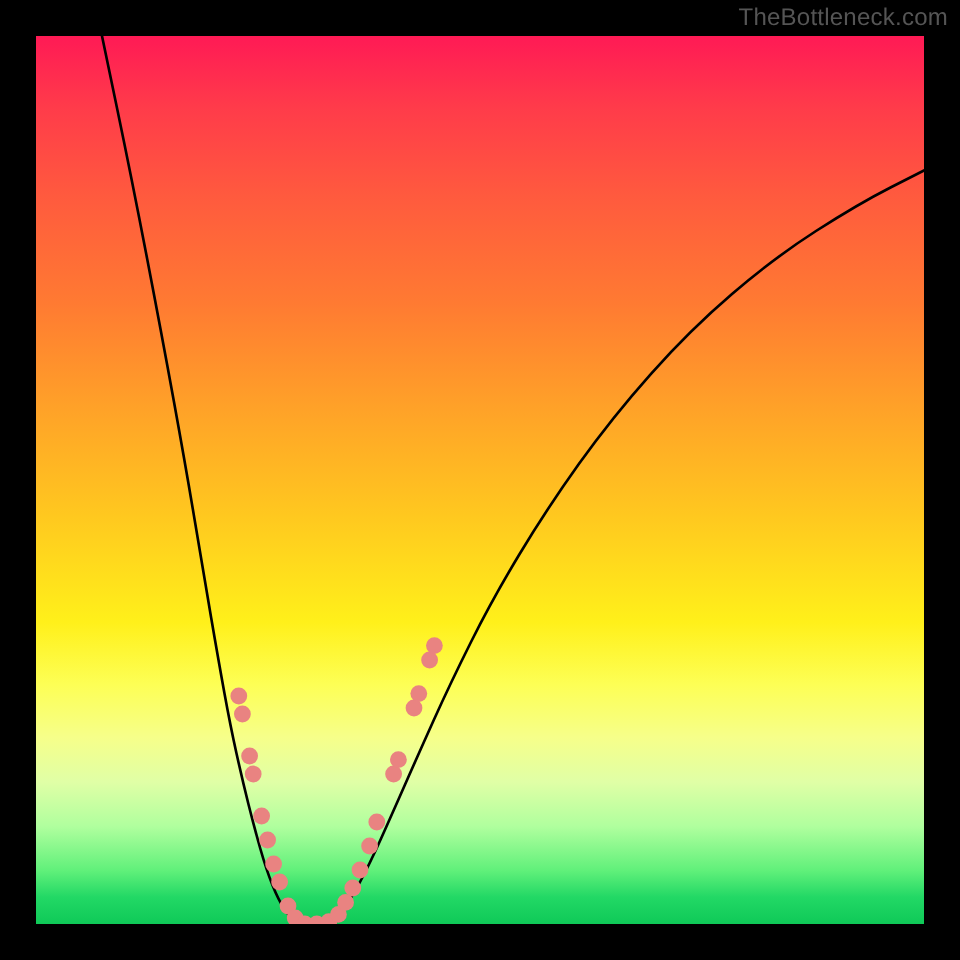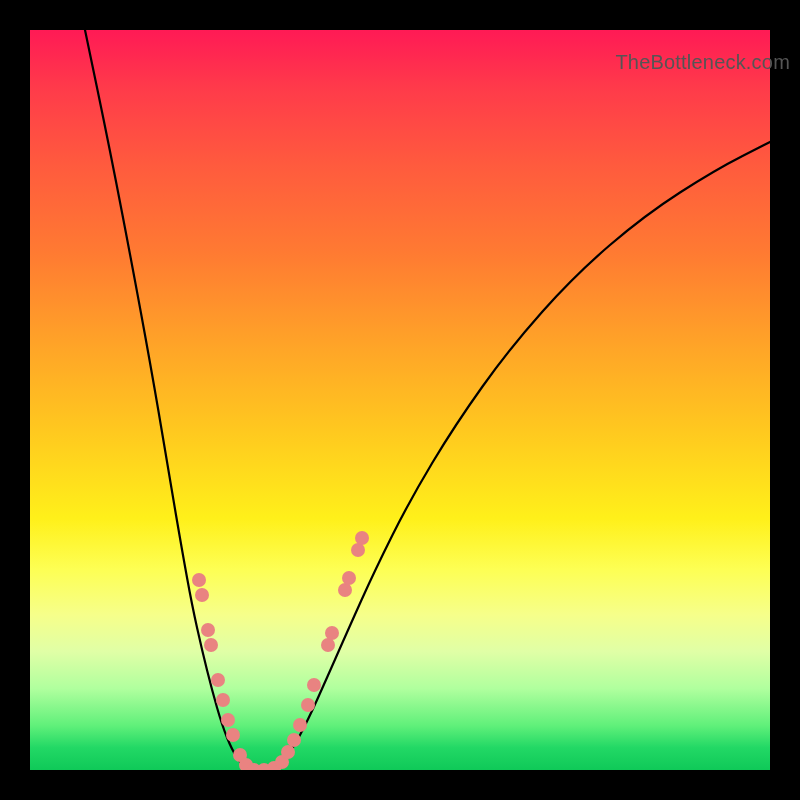--- a/index.html
+++ b/index.html
@@ -69,21 +69,20 @@
   }
   .watermark {
     position: absolute;
     top: 4px;
     right: 10px;
     color: #555;
     font-size: 20px;
     font-weight: 500;
     letter-spacing: 0.2px;
     user-select: none;
-    margin-top: 47px;
   }
 </style>
 </head>
 <body>
 
 <div class="frame">
   <div class="plot-area">
     <div class="gradient"></div>
     <svg class="curve-svg" viewBox="0 0 740 740" preserveAspectRatio="none">
       <path id="path-left" class="curve-path" d="M 55 0 Q 55 0 67.5 60 Q 80 120 92.5 185 Q 105 250 115 305 Q 125 360 132.5 405 Q 140 450 146 485 Q 152 520 157 547.5 Q 162 575 167 597.5 Q 172 620 177 640 Q 182 660 187 677.5 Q 192 695 197 707.5 Q 202 720 207 727.5 Q 212 735 216 737.5 L 220 740"></path>

